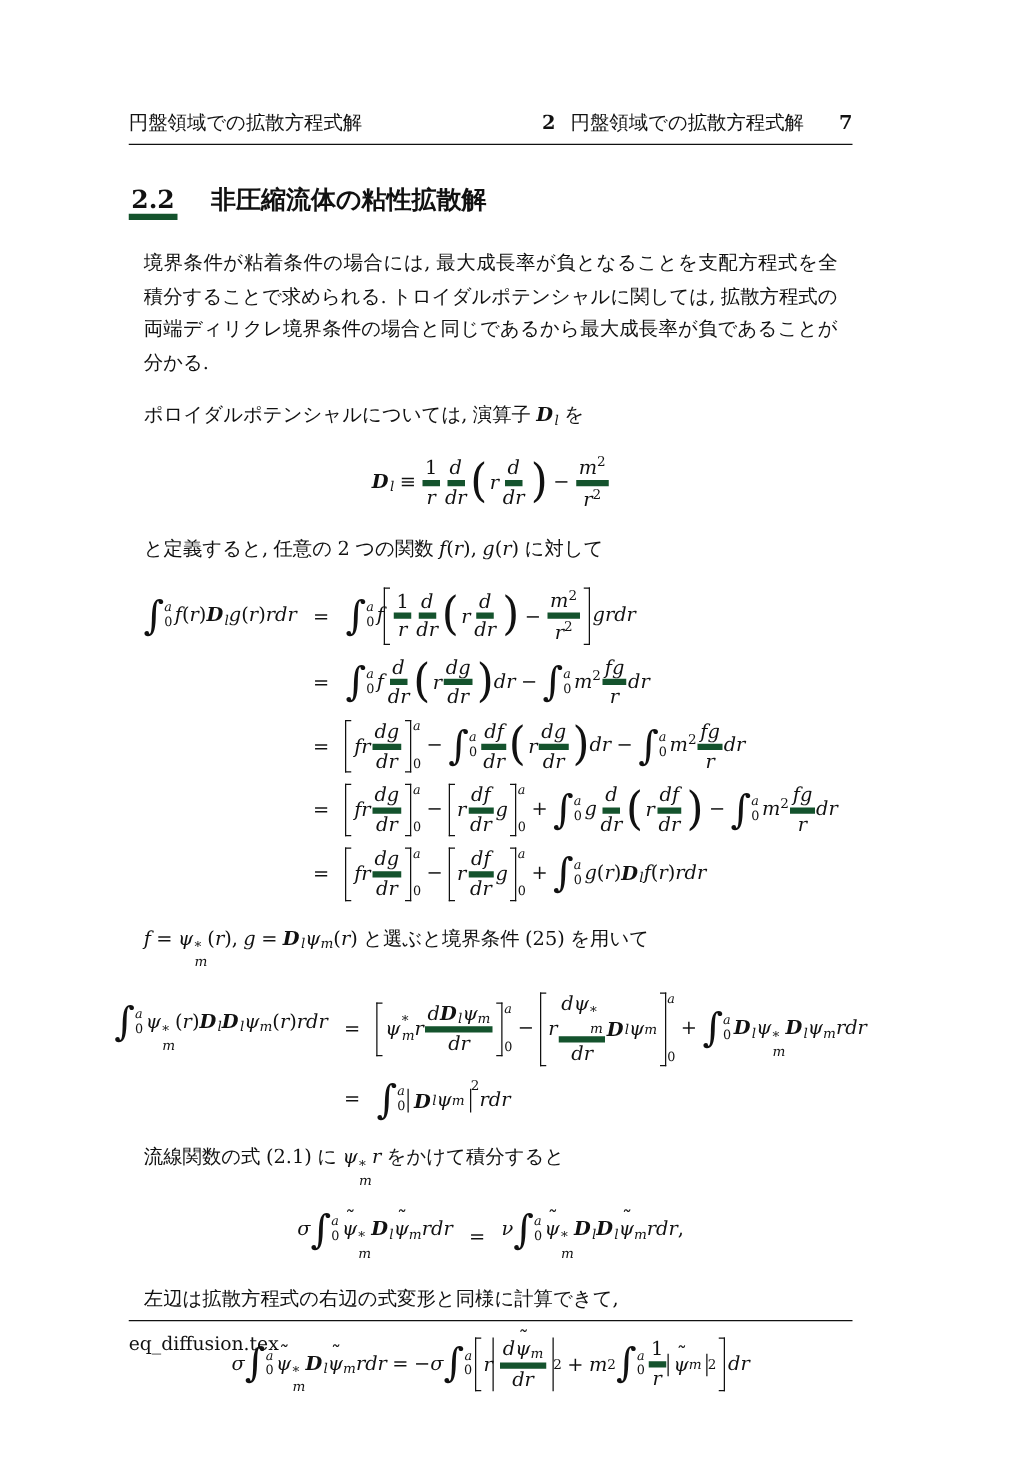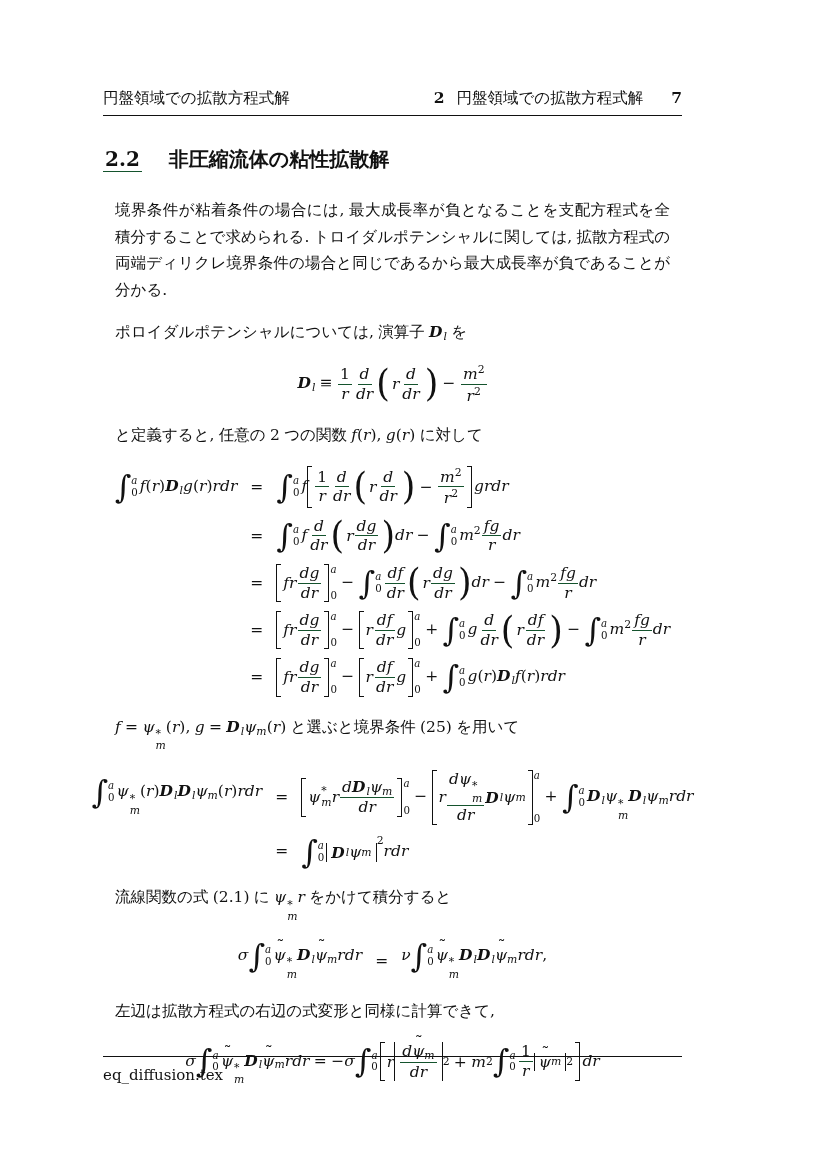--- a/index.html
+++ b/index.html
@@ -41,21 +41,21 @@
   }
   .lhs{justify-self:end;white-space:nowrap;}
   .rhs{justify-self:start;white-space:nowrap;}
   .rel{padding:0 13px;}
   
   .mi{font-style:italic;}
   .msp{display:inline-block;width:0.28em;}
   .thsp{display:inline-block;width:0.15em;}
   .mfrac{display:inline-flex;flex-direction:column;align-items:center;vertical-align:middle;margin:0 1px;}
   .num,.den{line-height:1.2;padding:0 2px;white-space:nowrap;}
-  .num{border-bottom:1px solid #14532d;}
+  .num{border-bottom:5px solid #14532d;}
   .mint{display:inline-flex;align-items:center;vertical-align:middle;}
   .intg{font-size:2.05em;line-height:0.95;font-style:normal;}
   .ilim{display:inline-flex;flex-direction:column;justify-content:space-between;height:2.15em;font-size:0.66em;line-height:1;margin-right:2px;}
   .mbr,.mabs,.mpar{display:inline-flex;align-items:center;vertical-align:middle;}
   .brl{border-left:1.3px solid #111;border-top:1.3px solid #111;border-bottom:1.3px solid #111;width:4px;align-self:stretch;}
   .brr{border-right:1.3px solid #111;border-top:1.3px solid #111;border-bottom:1.3px solid #111;width:4px;align-self:stretch;}
   .abl{border-left:1px solid #111;align-self:stretch;width:1px;margin-right:1px;}
   .abr{border-right:1px solid #111;align-self:stretch;width:1px;margin-left:1px;}
   .brc,.pc{display:inline-flex;align-items:center;padding:0 2px;}
   .blim{display:inline-flex;flex-direction:column;justify-content:space-between;align-self:stretch;font-size:0.66em;line-height:1;padding:1px 0;margin-left:1px;}

